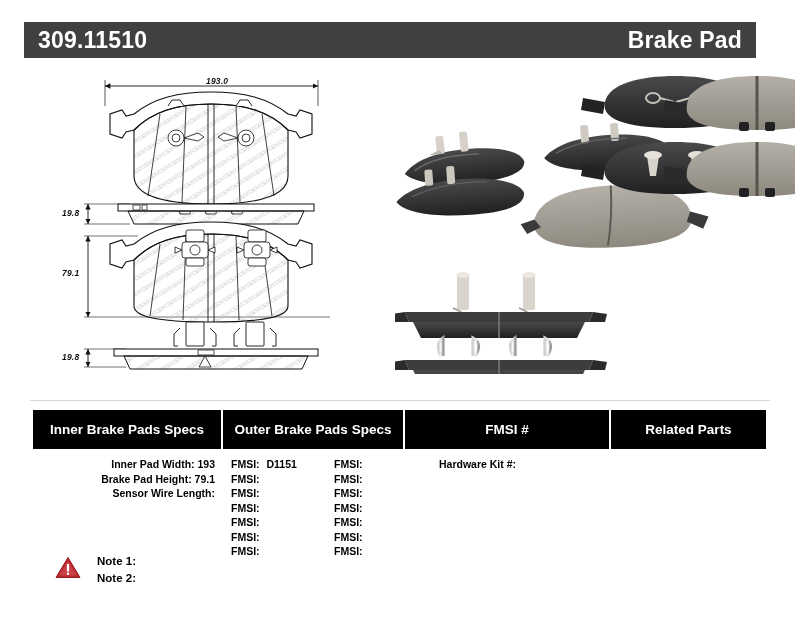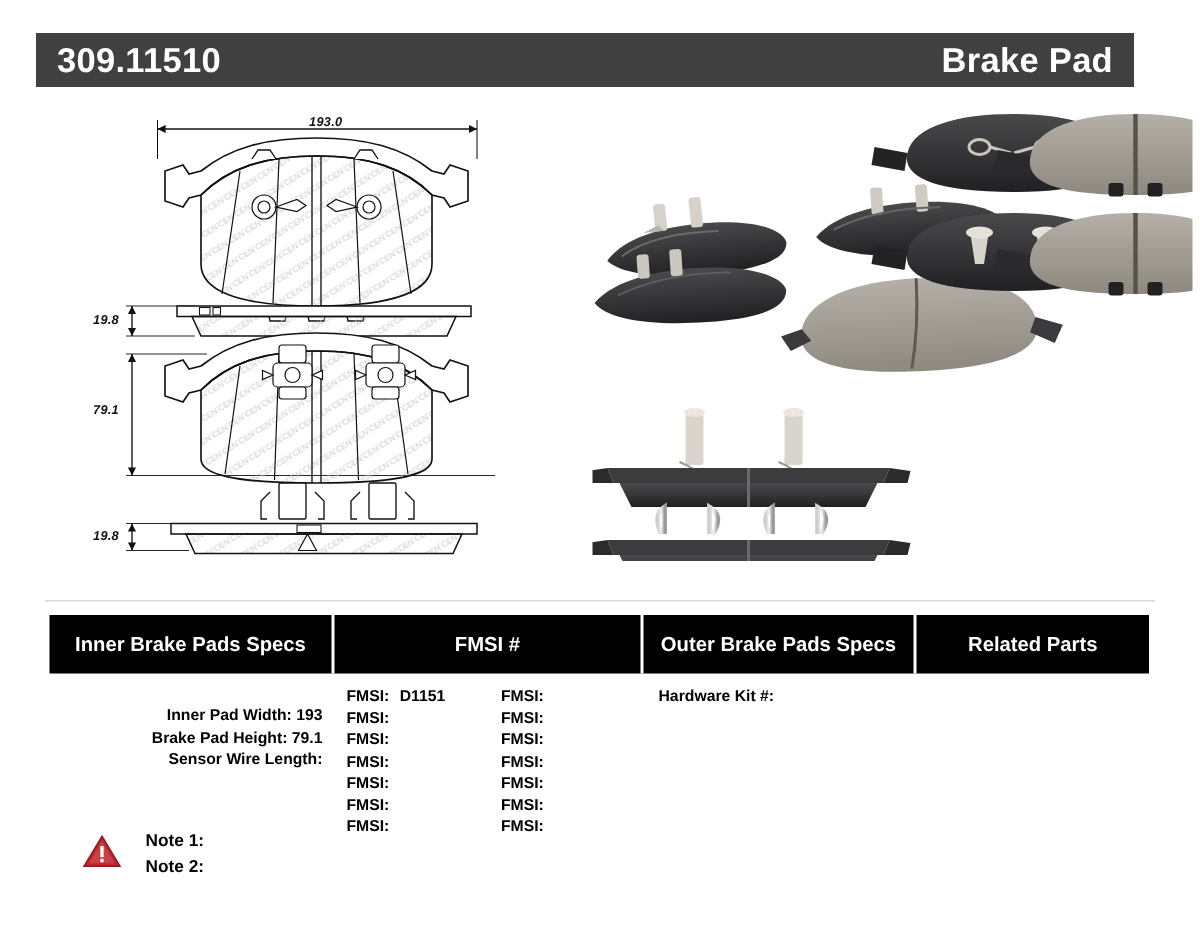--- a/index.html
+++ b/index.html
@@ -32,21 +32,21 @@
   .th{color:#fff;font-size:13.5px;font-weight:bold;display:flex;
       align-items:center;justify-content:center;box-sizing:border-box;
       border-right:2px solid #fff;}
   .th:last-child{border-right:none;}
   .th.c1{width:190px;}
   .th.c2{width:182px;}
   .th.c3{width:206px;}
   .th.c4{width:155px;}
 
   .tbody{display:flex;padding-top:8px;}
-  .col1{width:190px;margin-top:13px;}
+  .col1{width:190px;}
   .col2{width:182px;}
   .col3{width:206px;display:flex;}
   .col4{width:155px;}
 
   .specrow{font-size:10.5px;font-weight:bold;text-align:right;
            padding-right:8px;line-height:14.5px;white-space:nowrap;}
   .specrow .val{font-weight:bold;}
 
   .fmsicol{width:103px;}
   .fmsirow{font-size:10.5px;font-weight:bold;line-height:14.5px;
@@ -332,22 +332,22 @@
       </g>
     </g>
   </svg>
 </div>
 
 <div class="sep"></div>
 
 <div class="table">
   <div class="thead">
     <div class="th c1">Inner Brake Pads Specs</div>
+    <div class="th c2">Outer Brake Pads Specs</div>
     <div class="th c3">FMSI #</div>
-    <div class="th c2">Outer Brake Pads Specs</div>
     <div class="th c4">Related Parts</div>
   </div>
 
   <div class="tbody">
 
     <div class="col1">
       <div class="specrow">
         <span>Inner Pad Width:</span>
         <span class="val">193</span>
       </div>

